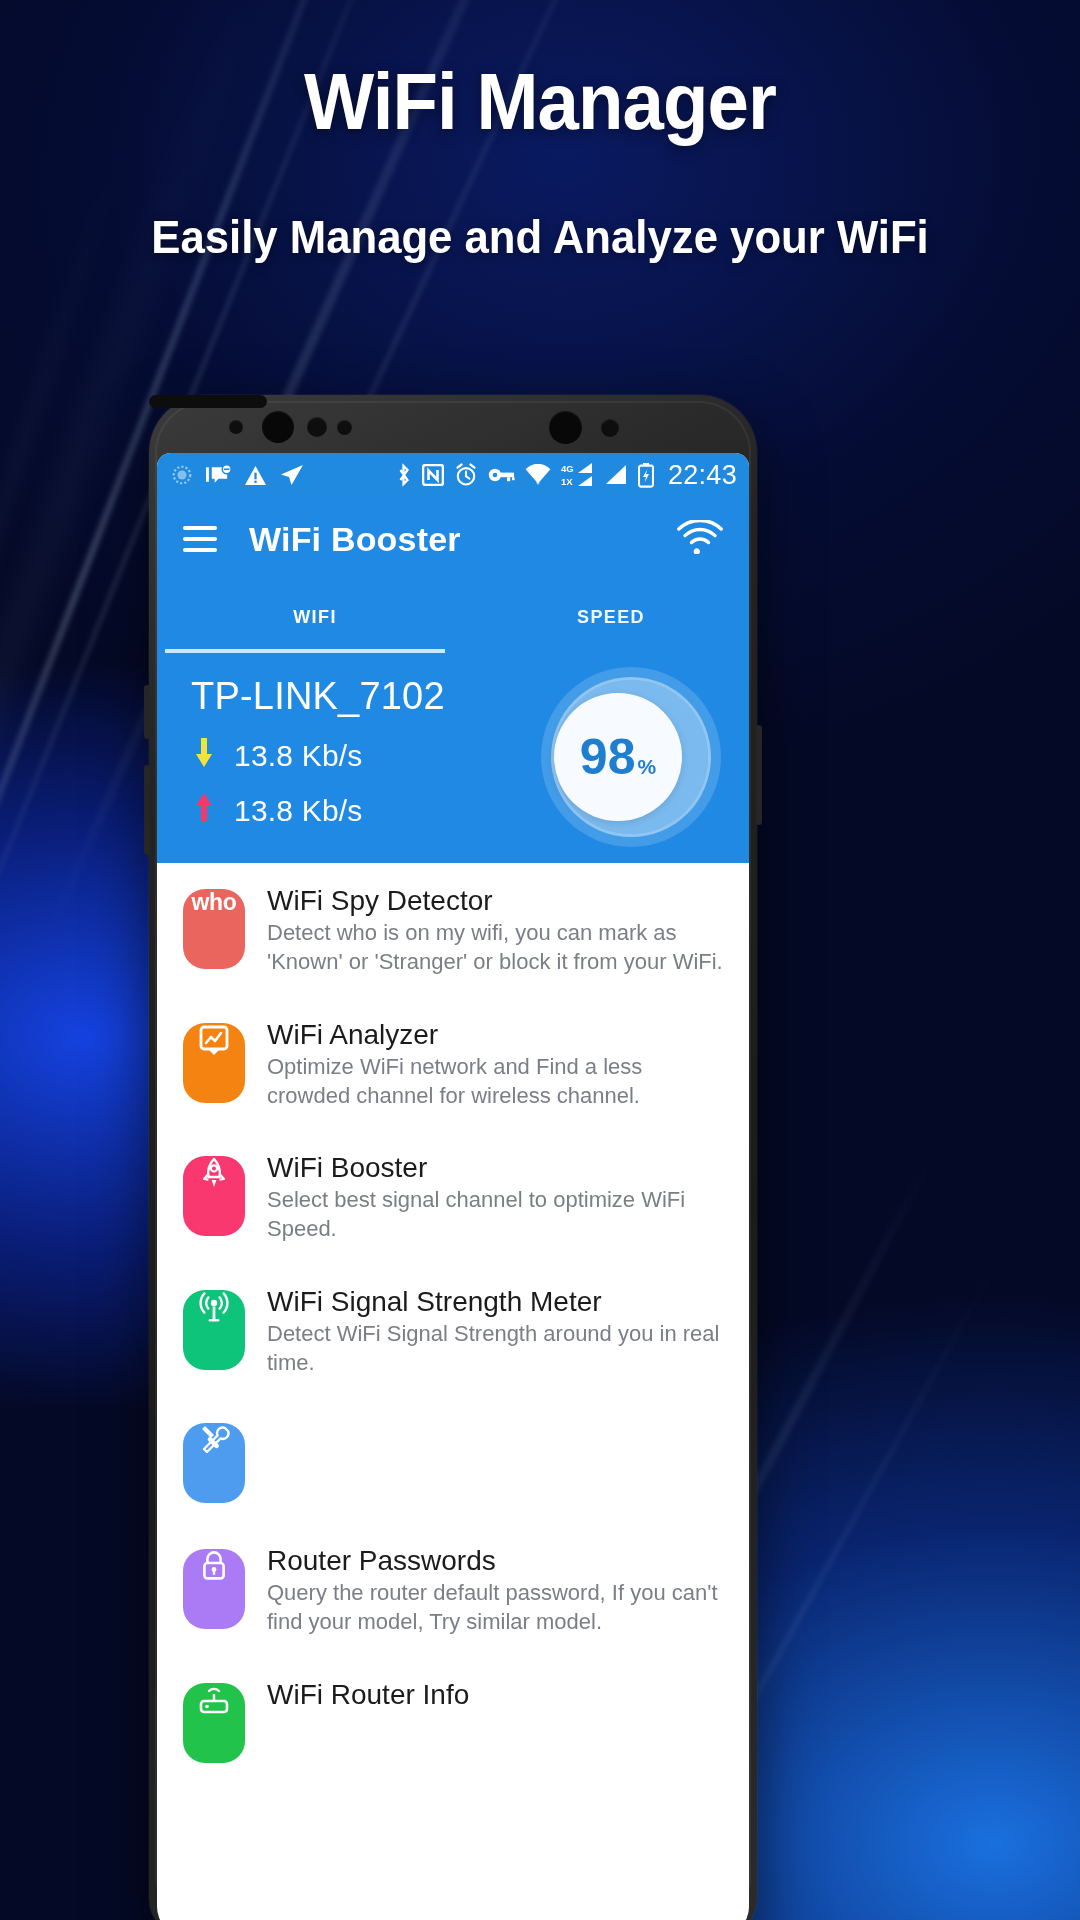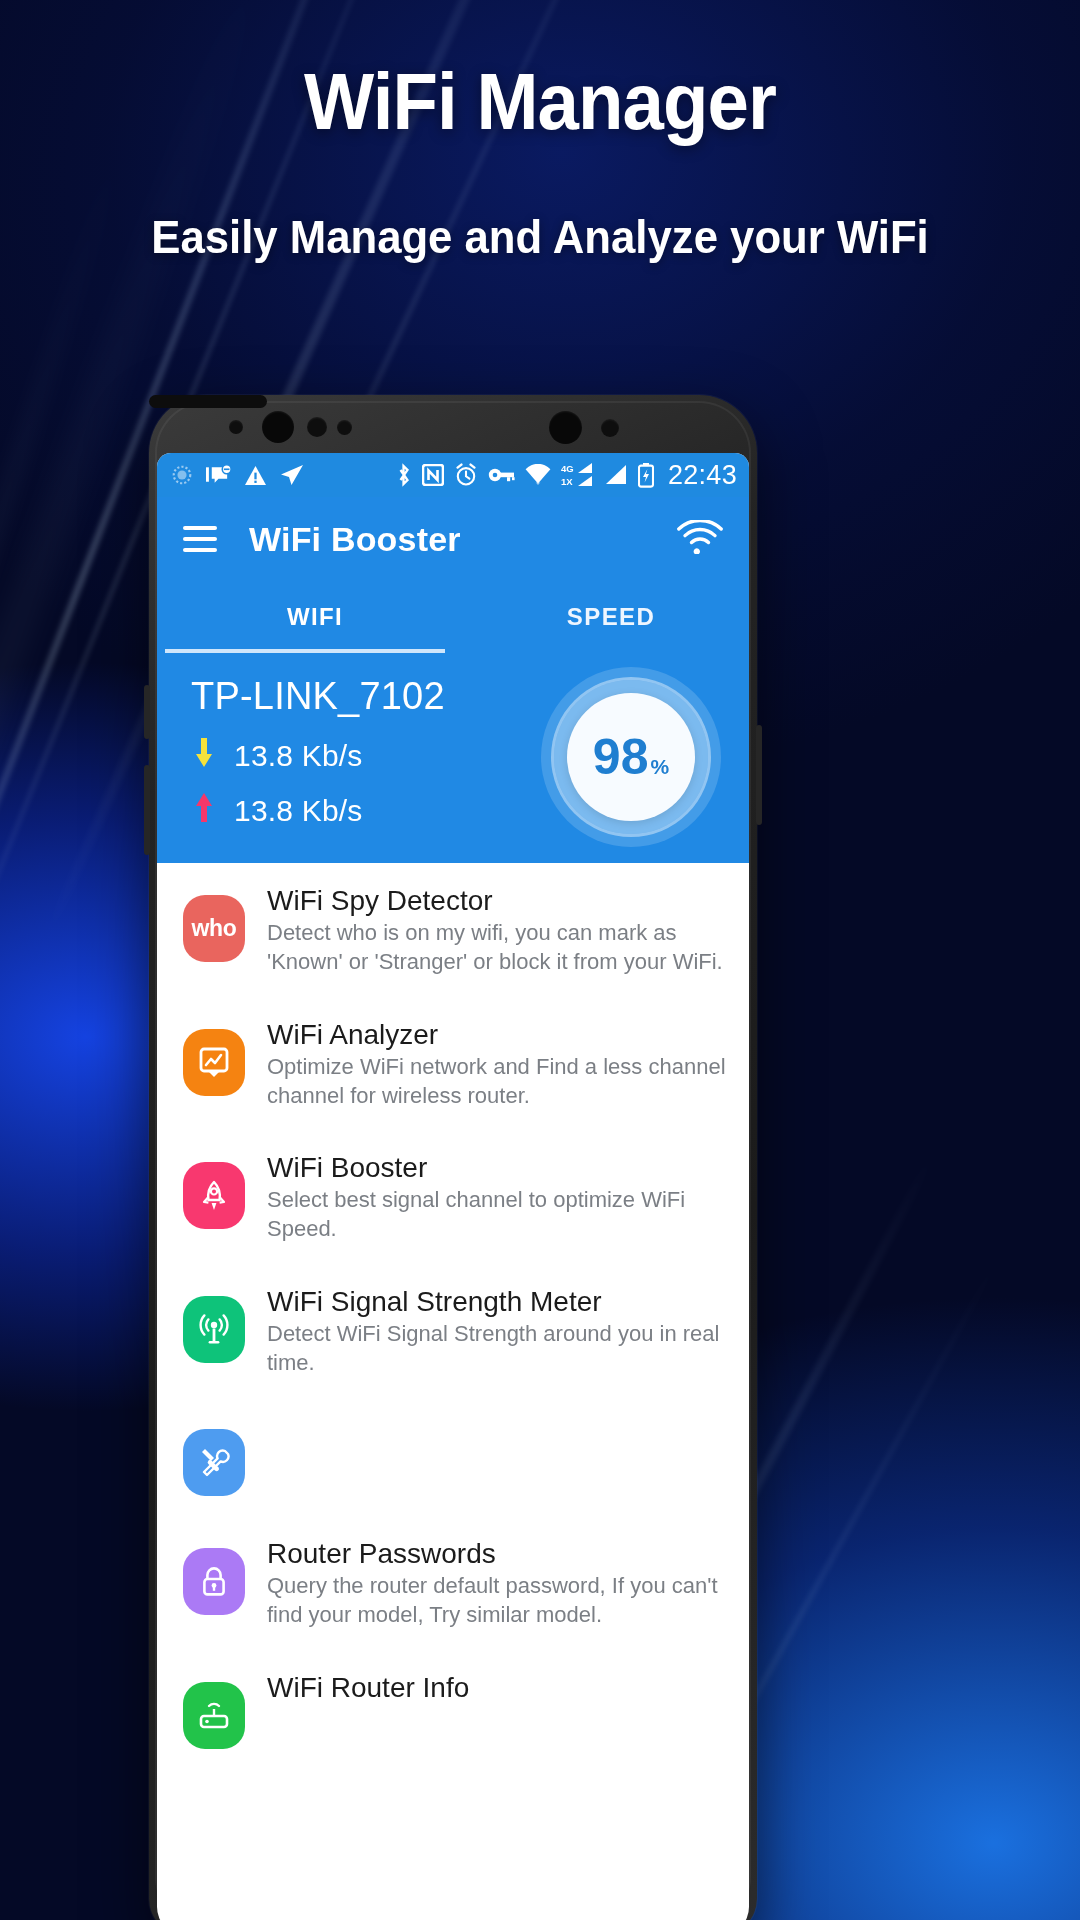--- a/index.html
+++ b/index.html
@@ -110,21 +110,21 @@
   }
   #hamburger { width:34px; height:26px; display:flex; flex-direction:column; justify-content:space-between; cursor:pointer; }
   #hamburger i { display:block; height:4px; background:#fff; border-radius:2px; }
   #appbar-title { color:#fff; font-size:34px; font-weight:bold; margin-left:32px; letter-spacing:0.2px; }
   #appbar-wifi { margin-left:auto; }
 
   
   #tabs { height:72px; background:#2089e4; display:flex; position:relative; }
   .tab {
     flex:1; display:flex; align-items:center; justify-content:center;
-    color:#ffffff; font-size:24px; font-weight:bold; letter-spacing:1.4px;
+    color:#ffffff; font-size:18px; font-weight:bold; letter-spacing:1.4px;
     cursor:pointer;
     padding-left:20px;
   }
   .tab.inactive { color:#eef6ff; }
   #tab-underline {
     position:absolute; left:8px; bottom:0; width:280px; height:4px;
     background:#cfe6fb;
   }
 
   
@@ -141,44 +141,44 @@
 
   #gauge {
     position:absolute; right:28px; top:14px;
     width:180px; height:180px; border-radius:50%;
     background:rgba(255,255,255,0.16);
     display:flex; align-items:center; justify-content:center;
   }
   #gauge-ring {
     width:154px; height:154px; border-radius:50%;
     background:rgba(255,255,255,0.30);
-    display:flex; align-items:center; justify-content:center;
+    display:flex; align-items:center; justify-content:flex-start;
     box-shadow:0 0 0 3px rgba(255,255,255,0.42);
   }
   #gauge-core {
     width:128px; height:128px; border-radius:50%;
     background:#f7fbff;
     display:flex; align-items:baseline; justify-content:center;
     box-shadow:0 2px 8px rgba(0,0,0,0.12);
   }
   #gauge-value { color:#1f7ed0; font-size:50px; font-weight:bold; line-height:128px; }
   #gauge-unit  { color:#1f7ed0; font-size:21px; font-weight:bold; margin-left:2px; }
 
   
   #feature-list { background:#fff; }
   .feature-row {
     display:flex; align-items:flex-start;
     padding:20px 16px 20px 26px;
     cursor:pointer;
   }
   .fr-icon {
-    width:62px; height:67px; flex:0 0 62px;
+    width:62px; height:80px; flex:0 0 62px;
     border-radius:22px;
-    display:flex; align-items:center; justify-content:center;
-    color:#fff; margin-top:12px;
+    display:flex; justify-content:center;
+    color:#fff; margin-top:6px;
   }
   .fr-text { margin-left:22px; padding-right:6px; }
   .fr-title { font-size:28px; color:#1b1b1b; line-height:1.25; }
   .fr-desc  { font-size:22px; color:#7b7f85; line-height:1.33; }
   .who-label { font-size:23px; font-weight:bold; letter-spacing:-0.3px; }
 </style>
 </head>
 <body>
 
 <div id="bg">
@@ -367,21 +367,21 @@
       <div class="feature-row">
         <div class="fr-icon" style="background:#f58311">
           <svg width="34" height="34" viewBox="0 0 34 34">
             <rect x="4" y="4" width="26" height="22" rx="3" fill="none" stroke="#fff" stroke-width="2.8"></rect>
             <path d="M9 20 l5-6 4 4 6-8" fill="none" stroke="#fff" stroke-width="2.6" stroke-linecap="round" stroke-linejoin="round"></path>
             <path d="M11 26 L17 32 L23 26" fill="#fff"></path>
           </svg>
         </div>
         <div class="fr-text">
           <div class="fr-title">WiFi Analyzer</div>
-          <div class="fr-desc">Optimize WiFi network and Find a less channel channel for wireless router.</div>
+          <div class="fr-desc">Optimize WiFi network and Find a less crowded channel for wireless channel.</div>
         </div>
       </div>
 
       <div class="feature-row">
         <div class="fr-icon" style="background:#f8386f">
           <svg width="34" height="34" viewBox="0 0 34 34">
             <path d="M17 3 C22 8 23.6 14 22.6 21 H11.4 C10.4 14 12 8 17 3 Z" fill="none" stroke="#fff" stroke-width="2.4" stroke-linejoin="round"></path>
             <circle cx="17" cy="12.4" r="3.1" fill="none" stroke="#fff" stroke-width="2.2"></circle>
             <path d="M11.4 18 L7 23 l4.4 0.6 M22.6 18 L27 23 l-4.4 0.6" fill="none" stroke="#fff" stroke-width="2.2" stroke-linejoin="round"></path>
             <path d="M14.6 24 L17 31 L19.4 24 Z" fill="#fff"></path>

